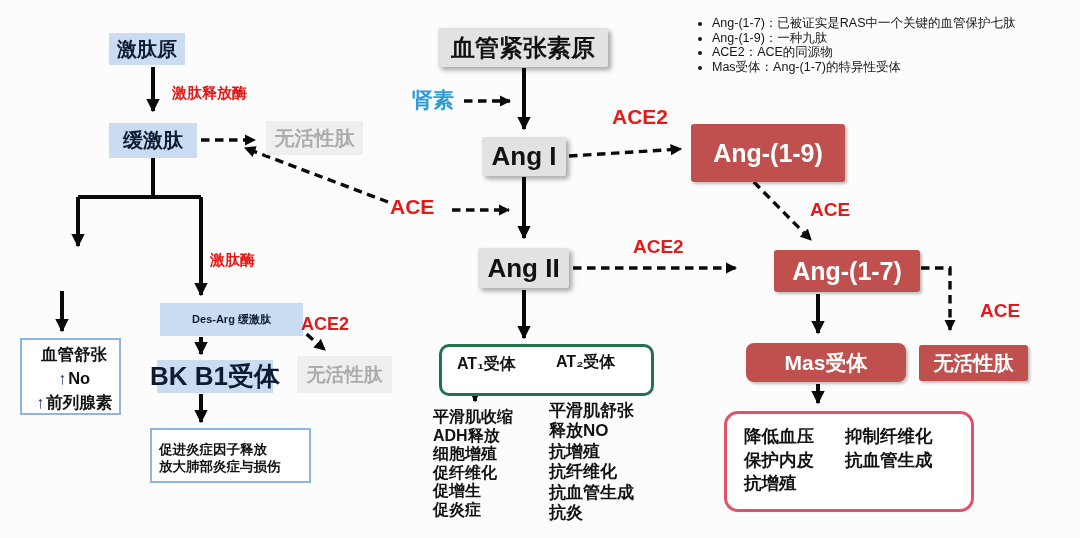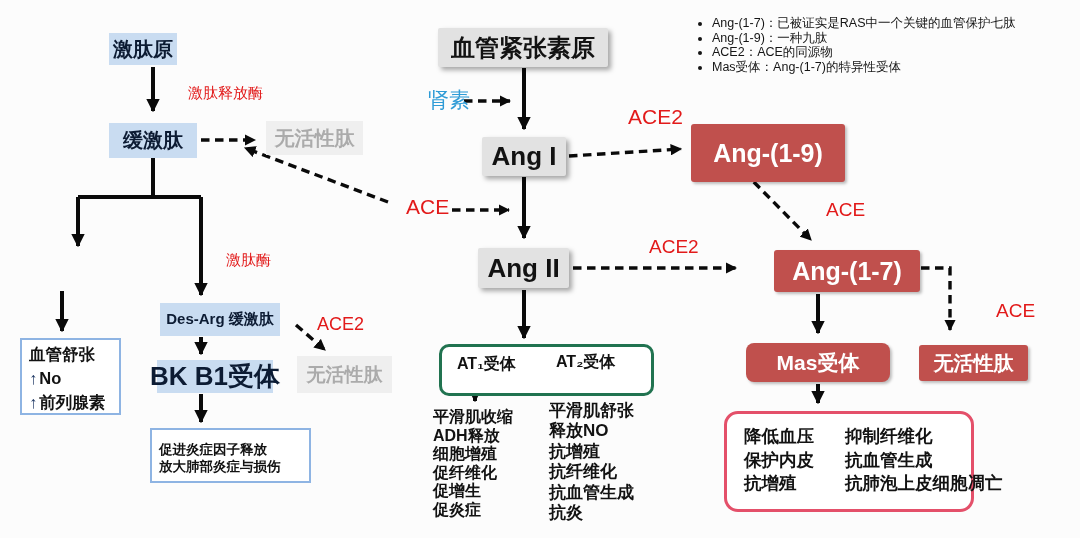--- a/index.html
+++ b/index.html
@@ -10,21 +10,21 @@
   .wires{position:absolute;left:0;top:0;pointer-events:none;}
   .node{
     position:absolute;display:flex;align-items:center;justify-content:center;
     font-weight:700;box-sizing:border-box;text-align:center;white-space:nowrap;
     color:#0c1b33;
   }
   .blue-node{background:#c9dcf1;}
   .gray-node{background:#e2e2e2;color:#121212;box-shadow:3px 3px 5px rgba(0,0,0,.35);border-radius:2px;}
   .inactive-node{background:#efefef;color:#ababab;}
   .red-node{background:#c0504d;color:#ffffff;border-radius:3px;box-shadow:2px 2px 3px rgba(0,0,0,.25);}
-  .label{position:absolute;font-weight:400;white-space:nowrap;margin-left:16px;}
+  .label{position:absolute;font-weight:700;white-space:nowrap;}
   .red-label{color:#e21a1a;}
   .blue-label{color:#2e9bd6;}
   .outline-blue{position:absolute;background:#ffffff;border:2px solid #8eb4e3;box-sizing:border-box;font-weight:700;color:#121212;}
   .outline-red{position:absolute;background:#ffffff;border:3px solid #e4506a;border-radius:14px;box-sizing:border-box;}
   .outline-green{position:absolute;background:#ffffff;border:3px solid #217350;border-radius:10px;box-sizing:border-box;}
   .fx-list{position:absolute;font-weight:700;color:#121212;white-space:nowrap;}
   .fx-list div{margin:0;}
   .uparr{color:#1f3864;font-weight:700;margin-right:2px;}
   .legend{position:absolute;left:698px;top:16px;margin:0;padding:0 0 0 14px;color:#151515;}
   .legend li{font-size:12.5px;line-height:14.6px;margin:0;padding:0;}
@@ -72,31 +72,31 @@
     </g>
   </svg>
 
   <ul class="legend">
     <li>Ang-(1-7)：已被证实是RAS中一个关键的血管保护七肽</li>
     <li>Ang-(1-9)：一种九肽</li>
     <li>ACE2：ACE的同源物</li>
     <li>Mas受体：Ang-(1-7)的特异性受体</li>
   </ul>
 
-  <div class="node blue-node" style="left:109px;top:33px;width:68px;height:32px;font-size:20px;">激肽原</div>
+  <div class="node blue-node" style="left:109px;top:33px;width:76px;height:32px;font-size:20px;">激肽原</div>
   <div class="label red-label" style="left:172px;top:84px;font-size:15px;">激肽释放酶</div>
   <div class="node blue-node" style="left:109px;top:123px;width:88px;height:35px;font-size:20px;">缓激肽</div>
   <div class="node inactive-node" style="left:266px;top:121px;width:97px;height:34px;font-size:20px;">无活性肽</div>
   <div class="label red-label" style="left:210px;top:251px;font-size:15px;">激肽酶</div>
-  <div class="node blue-node" style="left:160px;top:303px;width:120px;height:33px;font-size:15px;">Des-Arg 缓激肽</div>
+  <div class="node blue-node" style="left:160px;top:303px;width:143px;height:33px;font-size:11px;">Des-Arg 缓激肽</div>
   <div class="label red-label" style="left:301px;top:314px;font-size:18px;">ACE2</div>
   <div class="node blue-node" style="left:157px;top:360px;width:116px;height:33px;font-size:26px;">BK B1受体</div>
   <div class="node inactive-node" style="left:297px;top:356px;width:95px;height:37px;font-size:19px;">无活性肽</div>
 
-  <div class="outline-blue" style="left:20px;top:338px;width:101px;height:77px;font-size:16.5px;line-height:24px;padding:2px 0 0 7px;">
+  <div class="outline-blue" style="left:20px;top:338px;width:101px;height:77px;font-size:16.5px;line-height:24px;padding:2px 0 0 7px;text-align:center;">
     <div>血管舒张</div>
     <div><span class="uparr">↑</span><span>No</span></div>
     <div><span class="uparr">↑</span><span>前列腺素</span></div>
   </div>
 
   <div class="outline-blue" style="left:150px;top:428px;width:161px;height:55px;font-size:13.5px;line-height:16.5px;padding:12px 0 0 7px;">
     <div>促进炎症因子释放</div>
     <div>放大肺部炎症与损伤</div>
   </div>
 
@@ -106,21 +106,21 @@
   <div class="label red-label" style="left:390px;top:195px;font-size:21px;">ACE</div>
   <div class="label red-label" style="left:612px;top:105px;font-size:21px;">ACE2</div>
   <div class="node gray-node" style="left:478px;top:248px;width:91px;height:40px;font-size:26px;">Ang II</div>
   <div class="label red-label" style="left:633px;top:236px;font-size:19px;">ACE2</div>
 
   <div class="node red-node" style="left:691px;top:124px;width:154px;height:58px;font-size:25px;">Ang-(1-9)</div>
   <div class="label red-label" style="left:810px;top:199px;font-size:19px;">ACE</div>
   <div class="node red-node" style="left:746px;top:250px;width:146px;height:42px;font-size:25px;margin-left:28px;">Ang-(1-7)</div>
   <div class="label red-label" style="left:980px;top:300px;font-size:19px;">ACE</div>
   <div class="node red-node" style="left:919px;top:345px;width:109px;height:36px;font-size:20px;">无活性肽</div>
-  <div class="node red-node" style="left:746px;top:343px;width:144px;height:39px;font-size:21px;border-radius:8px;">Mas受体</div>
+  <div class="node red-node" style="left:746px;top:343px;width:160px;height:39px;font-size:21px;border-radius:8px;">Mas受体</div>
 
   <div class="outline-green" style="left:439px;top:344px;width:215px;height:52px;">
     <span class="at-label" style="left:15px;top:7px;">AT₁受体</span>
     <span class="at-label" style="left:114px;top:5px;">AT₂受体</span>
   </div>
 
   <div class="fx-list" style="left:433px;top:408px;font-size:16px;line-height:18.6px;">
     <div>平滑肌收缩</div>
     <div>ADH释放</div>
     <div>细胞增殖</div>
@@ -140,17 +140,16 @@
 
   <div class="outline-red" style="left:724px;top:411px;width:250px;height:101px;">
     <div class="fx-list" style="left:17px;top:11px;font-size:17.5px;line-height:23.5px;">
       <div>降低血压</div>
       <div>保护内皮</div>
       <div>抗增殖</div>
     </div>
     <div class="fx-list" style="left:118px;top:11px;font-size:17.5px;line-height:23.5px;">
       <div>抑制纤维化</div>
       <div>抗血管生成</div>
-      <div>抗肺泡上皮细胞凋亡</div>
     </div>
   </div>
 
 </div>
 
 </body></html>

